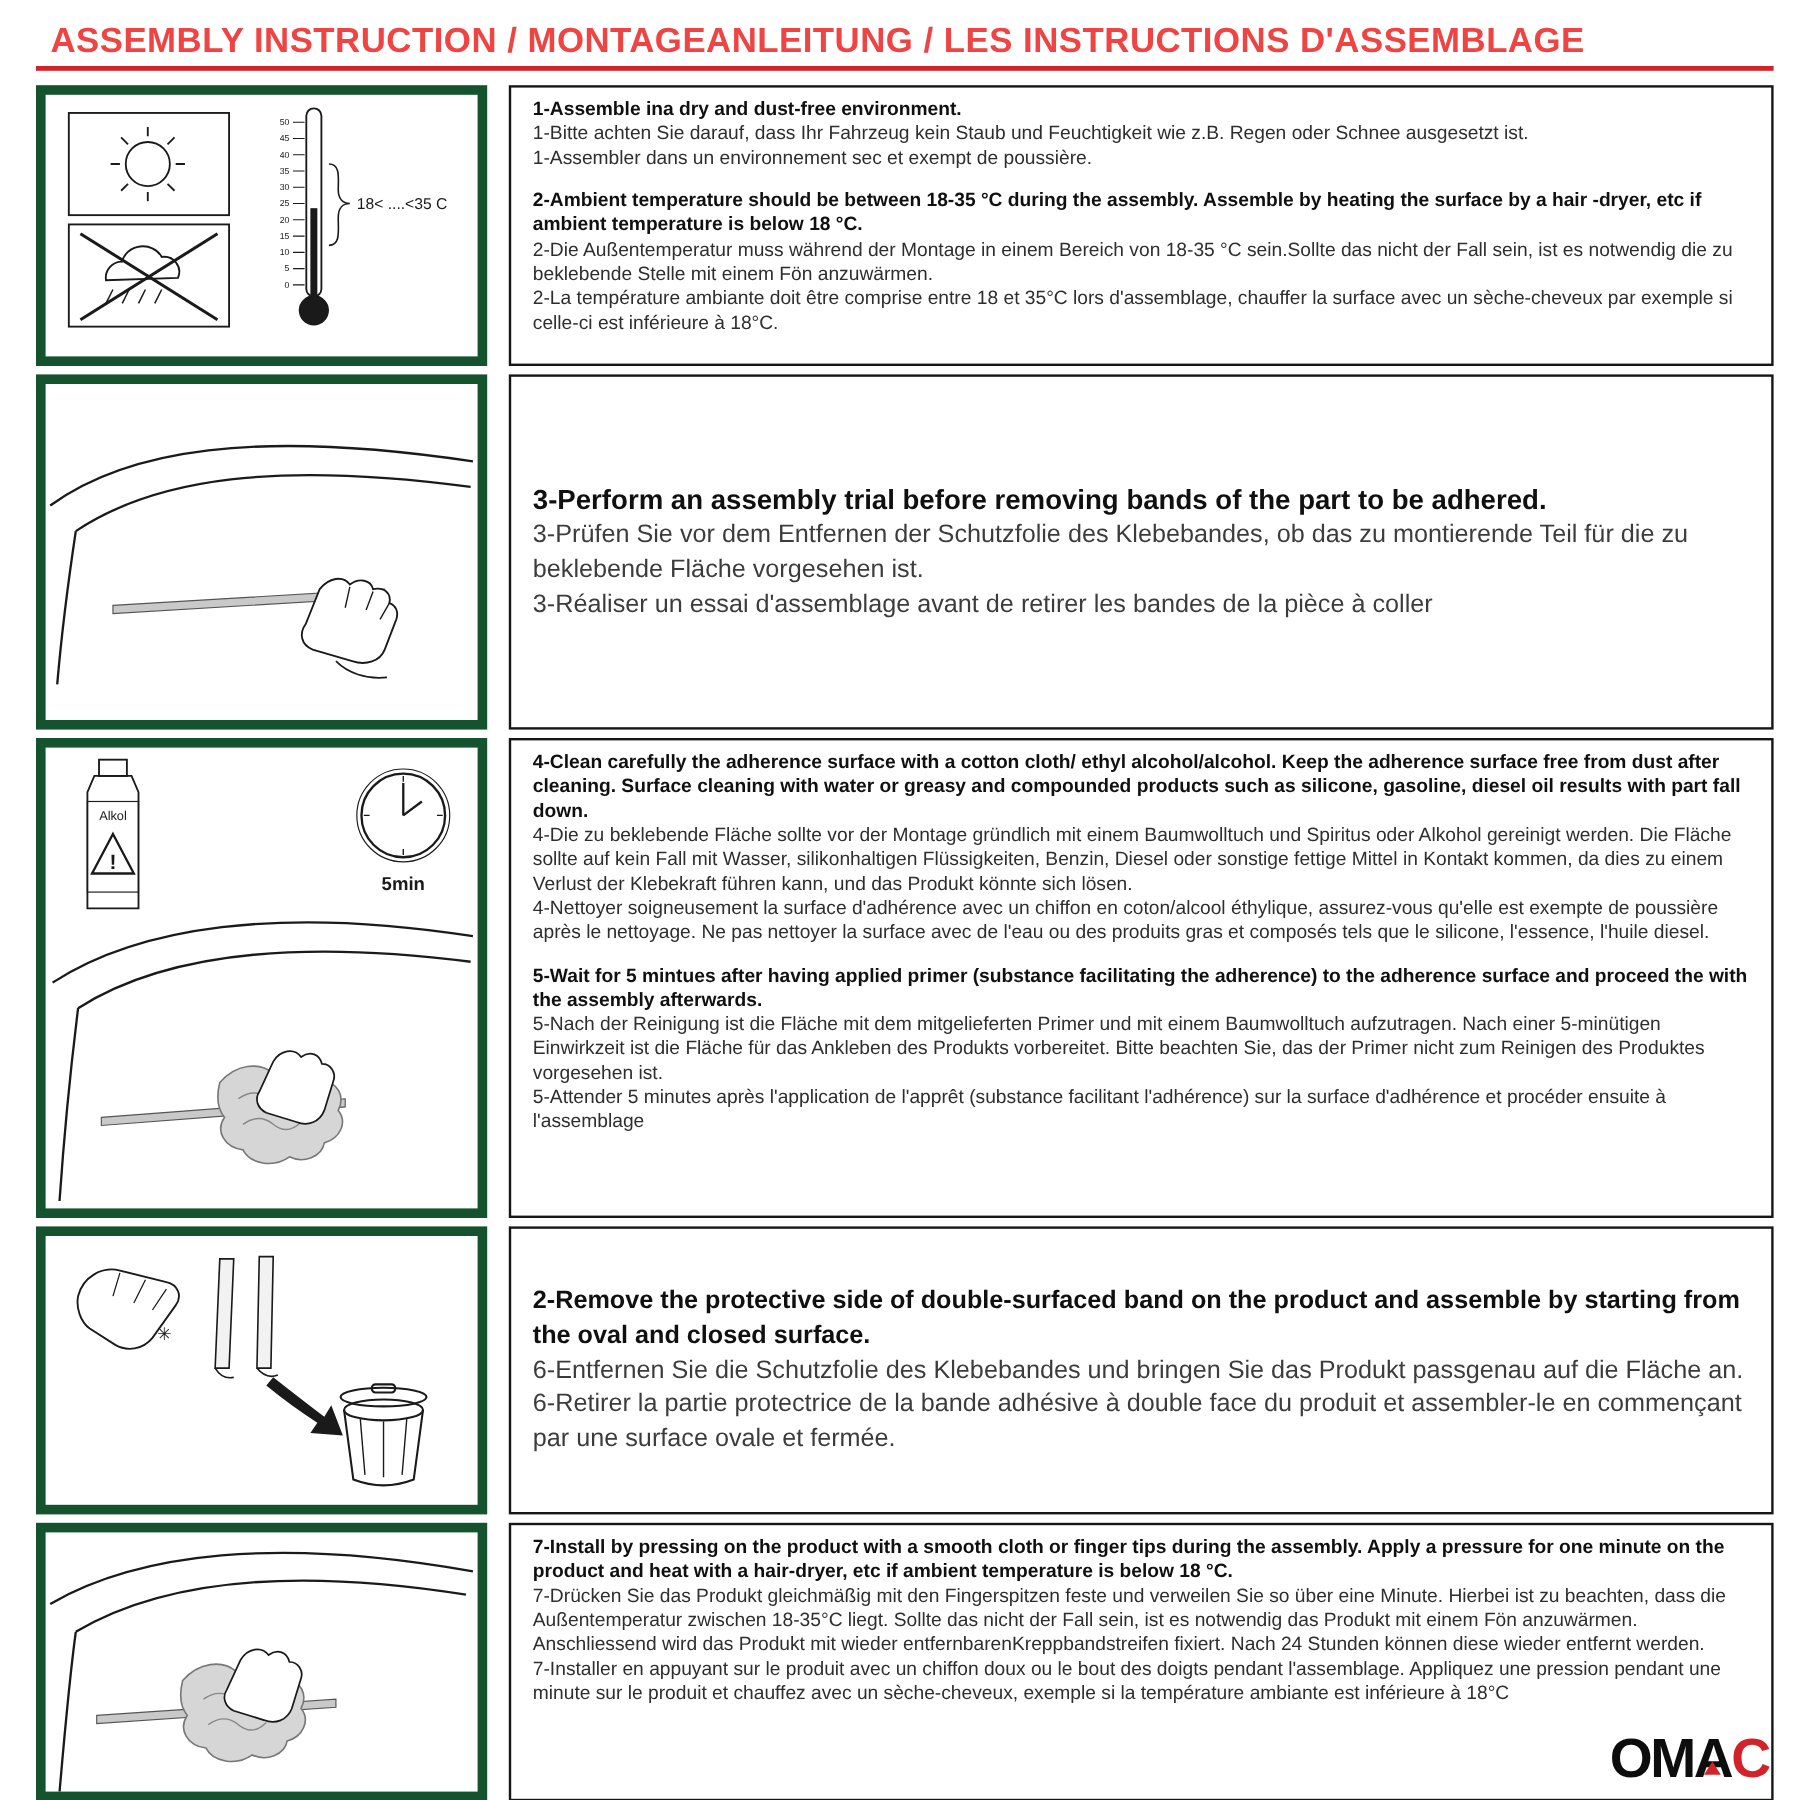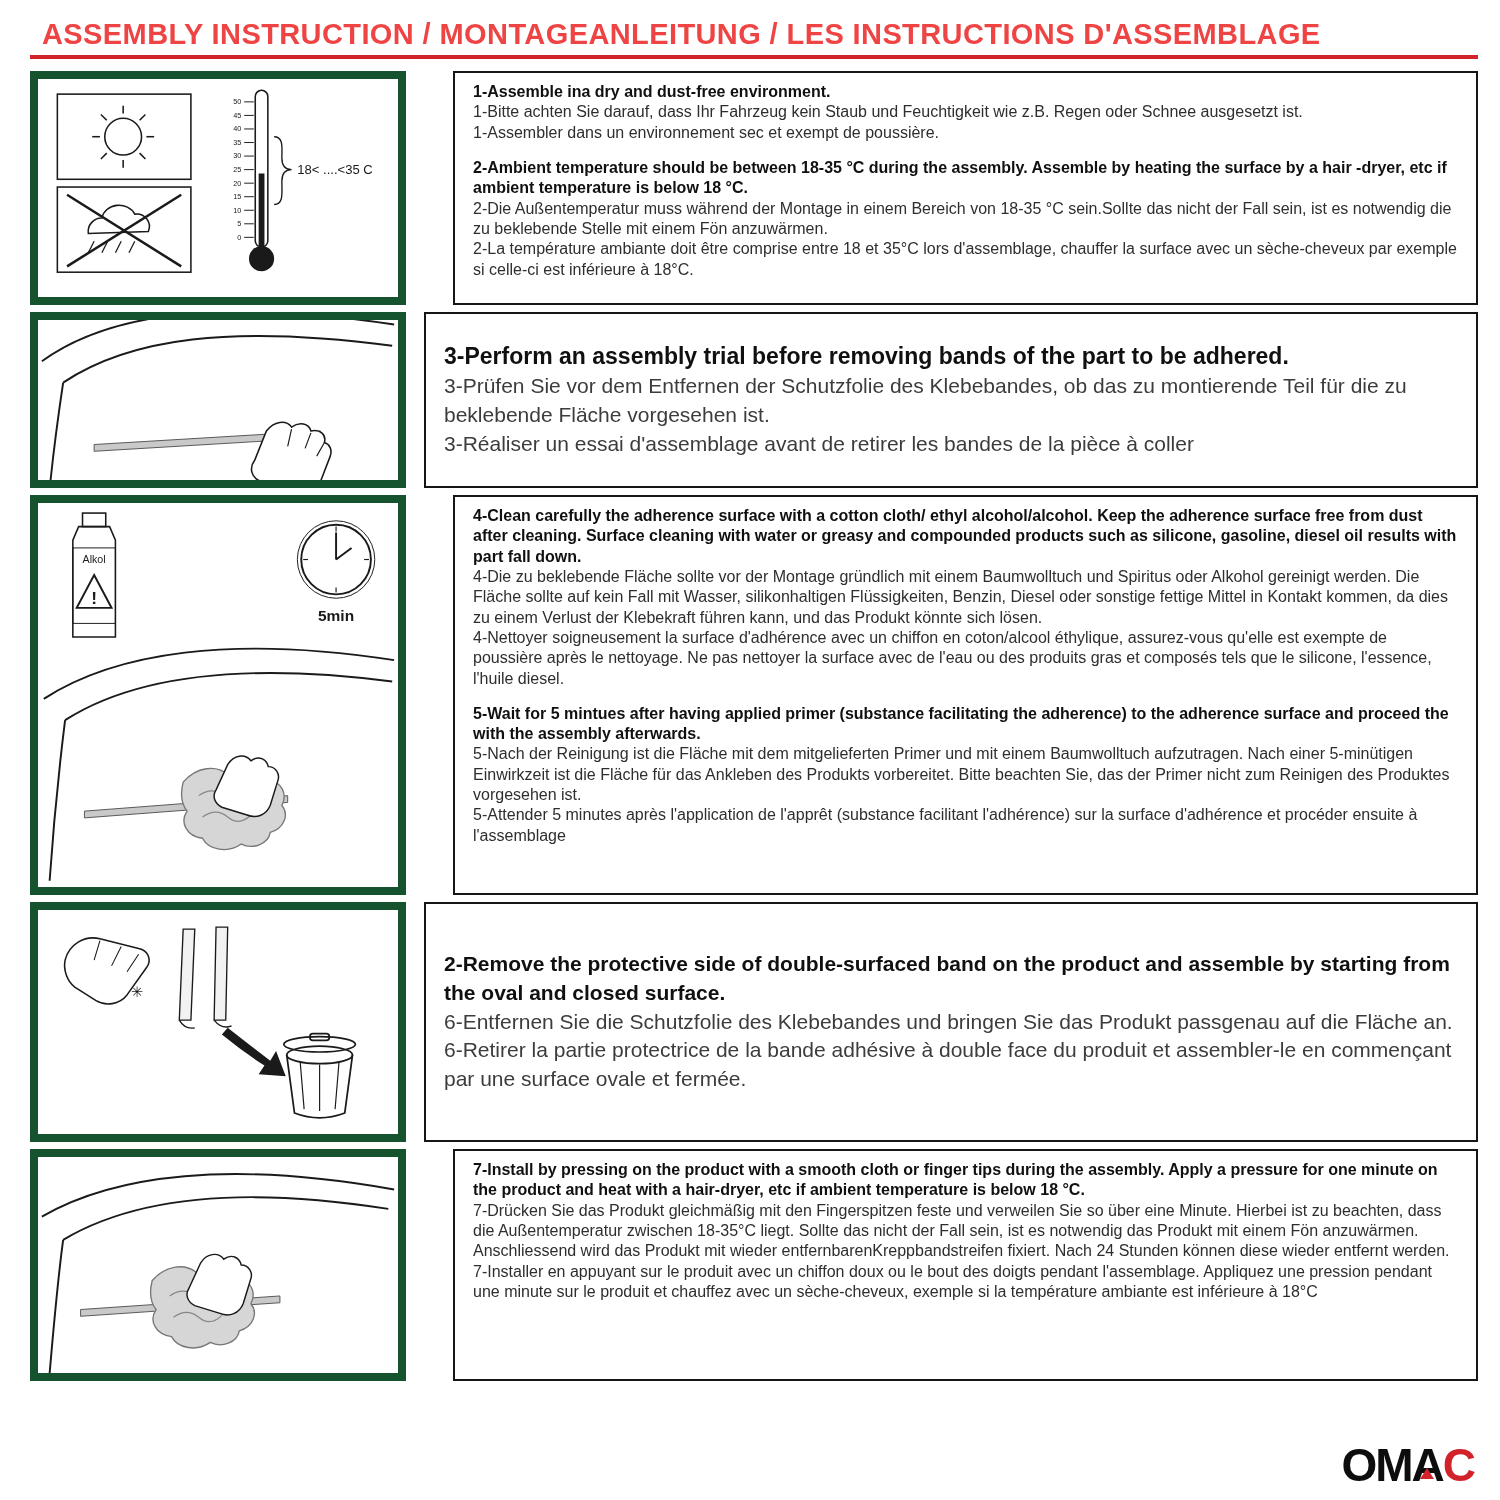--- a/index.html
+++ b/index.html
@@ -7,26 +7,26 @@
   body { font-family: "Liberation Sans", sans-serif; color: #161616; width: 1500px; }
   .page { width: 1500px; height: 1500px; padding: 14px 22px 0 30px; position: relative; overflow: hidden; background: #fff; }
   .title { color: #ef4444; font-weight: 800; font-size: 29px; letter-spacing: .4px; margin: 4px 6px 4px 12px; white-space: nowrap; }
   .rule { height: 4px; background: #d2232a; margin: 0 0 12px 0; }
   .row { display: flex; gap: 18px; margin-bottom: 7px; }
   .art { flex: 0 0 376px; border: 8px solid #14532d; background: #fff; display: flex; align-items: center; justify-content: center; overflow: hidden; }
   .txt { flex: 1; border: 2px solid #161616; padding: 9px 18px; overflow: hidden; }
   .txt p { margin: 0; }
   .b { font-weight: 700; color: #101010; }
   .gap { margin-top: 15px !important; }
-  .small { font-size: 16px; line-height: 1.27; color: #2e2e2e; margin-left: 29px; }
+  .small { font-size: 16px; line-height: 1.27; color: #2e2e2e; }
   .big { font-size: 21px; line-height: 1.38; color: #3c3c3c; }
   .big .b { color: #101010; }
   .xl { font-size: 23px; }
   .center { display: flex; flex-direction: column; justify-content: center; }
-  .r1 { height: 234px; } .r2 { height: 176px; } .r3 { height: 400px; } .r4 { height: 240px; } .r5 { height: 232px; }
+  .r1 { height: 234px; } .r2 { height: 296px; } .r3 { height: 400px; } .r4 { height: 240px; } .r5 { height: 232px; }
   svg text { font-family: "Liberation Sans", sans-serif; }
   .logo { position: absolute; right: 26px; bottom: 12px; font-size: 46px; font-weight: 800; letter-spacing: -2px; line-height: 1; }
   .logo span { display: inline-block; }
   .logo .blk { color: #0d0d0d; }
   .logo .red { color: #d2232a; }
   .logo .a { position: relative; color: #0d0d0d; }
   .logo .a::after { content: ""; position: absolute; left: 50%; transform: translateX(-50%); bottom: 9px;
     border-left: 7px solid transparent; border-right: 7px solid transparent; border-bottom: 11px solid #d2232a; }
 </style>
 </head>

